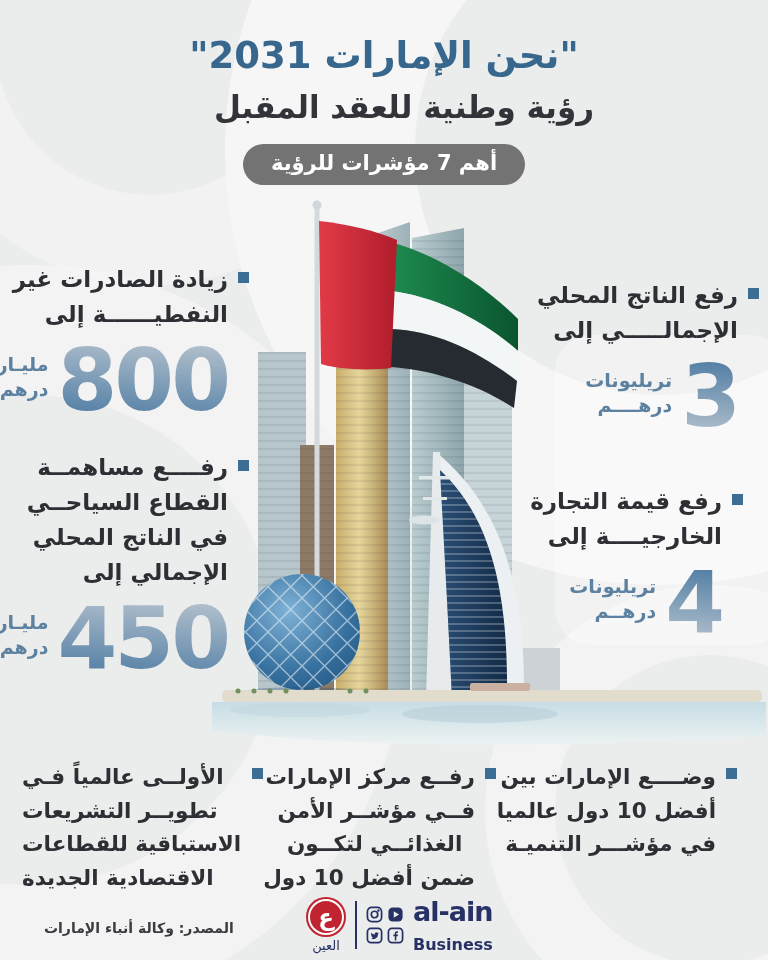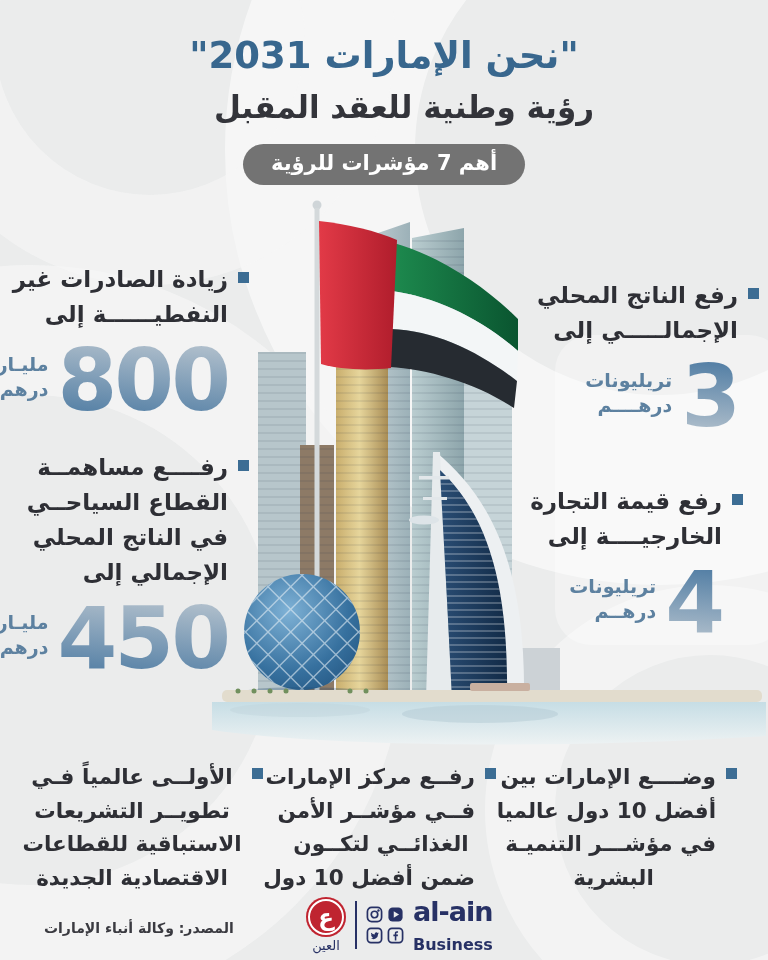--- a/index.html
+++ b/index.html
@@ -35,21 +35,21 @@
     -webkit-background-clip:text;background-clip:text;color:transparent;
   }
   .unit{display:flex;flex-direction:column;font-size:19px;font-weight:bold;color:#5d81a0;
         line-height:1.3;text-align:right;padding-bottom:8px;}
   #stat-exports{left:16px;top:262px;width:212px;}
   #stat-gdp{right:30px;top:278px;width:212px;}
   #stat-tourism{left:16px;top:450px;width:212px;}
   #stat-trade{right:46px;top:484px;width:212px;}
 
   
-  .goal{position:absolute;text-align:center;z-index:6;}
+  .goal{position:absolute;text-align:left;z-index:6;}
   .goal .line{font-size:21.5px;font-weight:bold;color:#2e2f35;line-height:33.5px;white-space:nowrap;}
   .goal .bullet{top:8px;}
   #goal-hdi{right:52px;top:760px;width:205px;}
   #goal-food{right:293px;top:760px;width:188px;}
   #goal-law{left:22px;top:760px;width:220px;}
 
   
   .source{position:absolute;left:44px;top:920px;font-size:14px;font-weight:bold;color:#3a3a40;z-index:6;}
   .brand{position:absolute;left:306px;top:897px;display:flex;align-items:center;gap:9px;direction:ltr;z-index:6;}
   .logo-col{display:flex;flex-direction:column;align-items:center;gap:1px;}
@@ -269,21 +269,20 @@
         <span>درهــم</span>
       </div>
     </div>
   </div>
 
   <div class="goal" id="goal-hdi">
     <span class="bullet"></span>
     <div class="line">وضــــع الإمارات بين</div>
     <div class="line">أفضل 10 دول عالميا</div>
     <div class="line">في مؤشـــر التنميـة</div>
-    <div class="line">البشرية</div>
   </div>
 
   <div class="goal" id="goal-food">
     <span class="bullet"></span>
     <div class="line">رفــع مركز الإمارات</div>
     <div class="line">فــي مؤشــر الأمن</div>
     <div class="line">الغذائــي لتكــون</div>
     <div class="line">ضمن أفضل 10 دول</div>
   </div>
 

